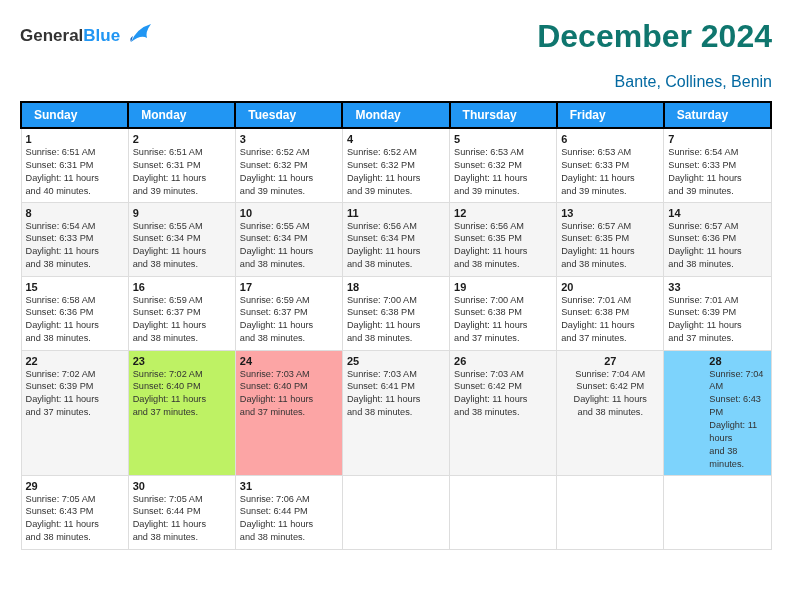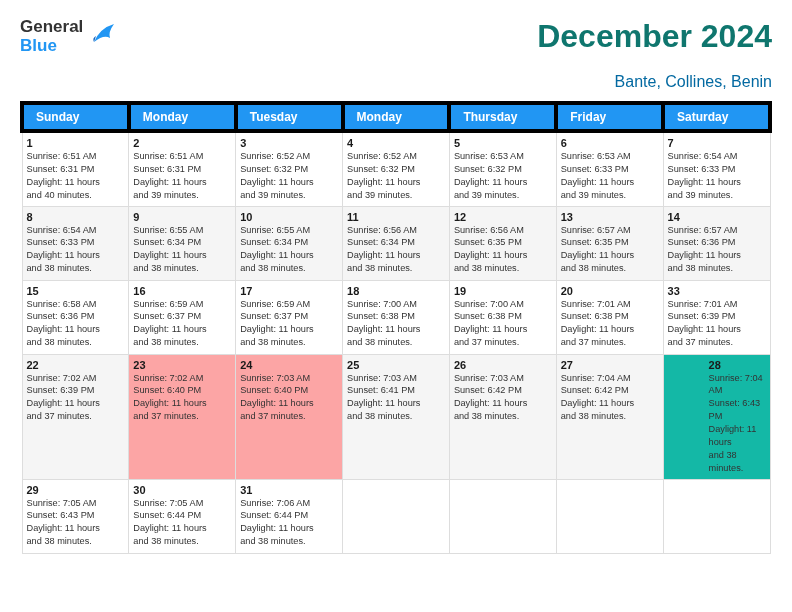--- a/index.html
+++ b/index.html
@@ -49,21 +49,21 @@
       border-collapse: collapse;
       font-size: 10px;
     }
     .calendar th {
       background: #2196F3;
       color: #fff;
       padding: 5px 12px;
       font-size: 12px;
       font-weight: bold;
       text-align: left;
-      border: 4px solid #000000;
+      border: 2px solid #000000;
     }
     .calendar td {
       vertical-align: top;
       padding: 4px 4px;
       border: 1px solid #ddd;
       width: calc(100% / 7);
       font-size: 9.2px;
       color: #333;
       background: #fff;
       height: 74px;
@@ -83,21 +83,21 @@
       color: #333;
     }
   </style>
 </head>
 <body>
 
 <div class="page">
   <div class="header">
     <div class="logo">
       <div class="logo-row">
-        <div style="display:flex;flex-direction:column;margin-right:3px;">
+        <div style="display:flex;margin-right:3px;">
           <span style="font-size:17px;font-weight:bold;color:#333;line-height:1.1;">General</span>
           <span style="font-size:17px;font-weight:bold;color:#2196F3;line-height:1.1;">Blue</span>
         </div>
         <div style="color:#2196F3;font-size:28px;line-height:1;">
           <svg width="32" height="32" viewBox="0 0 32 32" fill="#2196F3" xmlns="http://www.w3.org/2000/svg">
             <path d="M8 24 Q14 10 28 6 Q22 14 24 20 Q18 16 8 24Z"></path>
             <path d="M8 24 Q6 20 10 18 Q9 21 8 24Z" fill="#1565C0"></path>
           </svg>
         </div>
       </div>
@@ -210,41 +210,41 @@
           <td>
             <span class="day-num">33</span>
             <div class="day-info">Sunrise: 7:01 AM<br>Sunset: 6:39 PM<br>Daylight: 11 hours<br>and 37 minutes.</div>
           </td>
         </tr>
         <tr style="background: rgb(245, 245, 245);">
           <td style="background: rgb(245, 245, 245);">
             <span class="day-num">22</span>
             <div class="day-info">Sunrise: 7:02 AM<br>Sunset: 6:39 PM<br>Daylight: 11 hours<br>and 37 minutes.</div>
           </td>
-          <td style="background: #fca5a5;">
+          <td style="background: #bef264;">
             <span class="day-num">23</span>
             <div class="day-info">Sunrise: 7:02 AM<br>Sunset: 6:40 PM<br>Daylight: 11 hours<br>and 37 minutes.</div>
           </td>
           <td style="background: #fca5a5;">
             <span class="day-num">24</span>
             <div class="day-info">Sunrise: 7:03 AM<br>Sunset: 6:40 PM<br>Daylight: 11 hours<br>and 37 minutes.</div>
           </td>
           <td style="background: rgb(245, 245, 245);">
             <span class="day-num">25</span>
             <div class="day-info">Sunrise: 7:03 AM<br>Sunset: 6:41 PM<br>Daylight: 11 hours<br>and 38 minutes.</div>
           </td>
           <td style="background: rgb(245, 245, 245);">
             <span class="day-num">26</span>
             <div class="day-info">Sunrise: 7:03 AM<br>Sunset: 6:42 PM<br>Daylight: 11 hours<br>and 38 minutes.</div>
           </td>
-          <td style="background: rgb(245, 245, 245);">
+          <td style="background: rgb(245, 245, 245); text-align: center;">
             <span class="day-num">27</span>
             <div class="day-info">Sunrise: 7:04 AM<br>Sunset: 6:42 PM<br>Daylight: 11 hours<br>and 38 minutes.</div>
           </td>
-          <td style="background: #14b8a6; padding-left: 45px;">
+          <td style="background: #7dd3fc; padding-left: 45px;">
             <span class="day-num">28</span>
             <div class="day-info">Sunrise: 7:04 AM<br>Sunset: 6:43 PM<br>Daylight: 11 hours<br>and 38 minutes.</div>
           </td>
         </tr>
         <tr>
           <td>
             <span class="day-num">29</span>
             <div class="day-info">Sunrise: 7:05 AM<br>Sunset: 6:43 PM<br>Daylight: 11 hours<br>and 38 minutes.</div>
           </td>
           <td>

